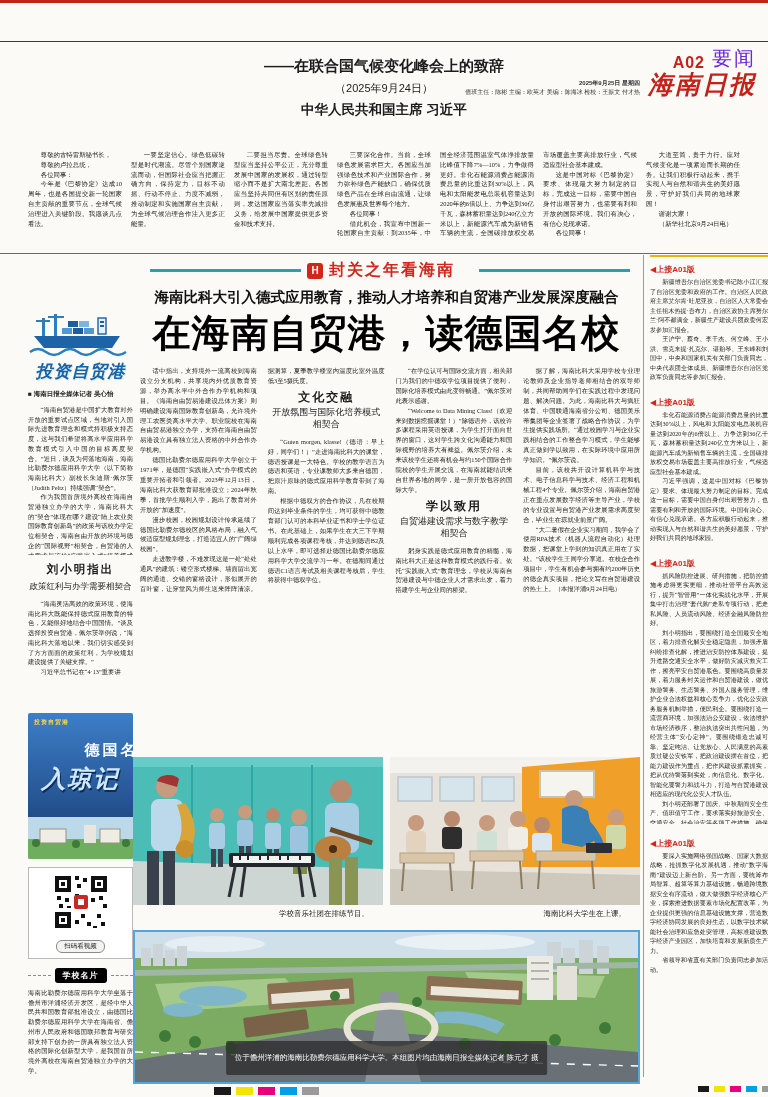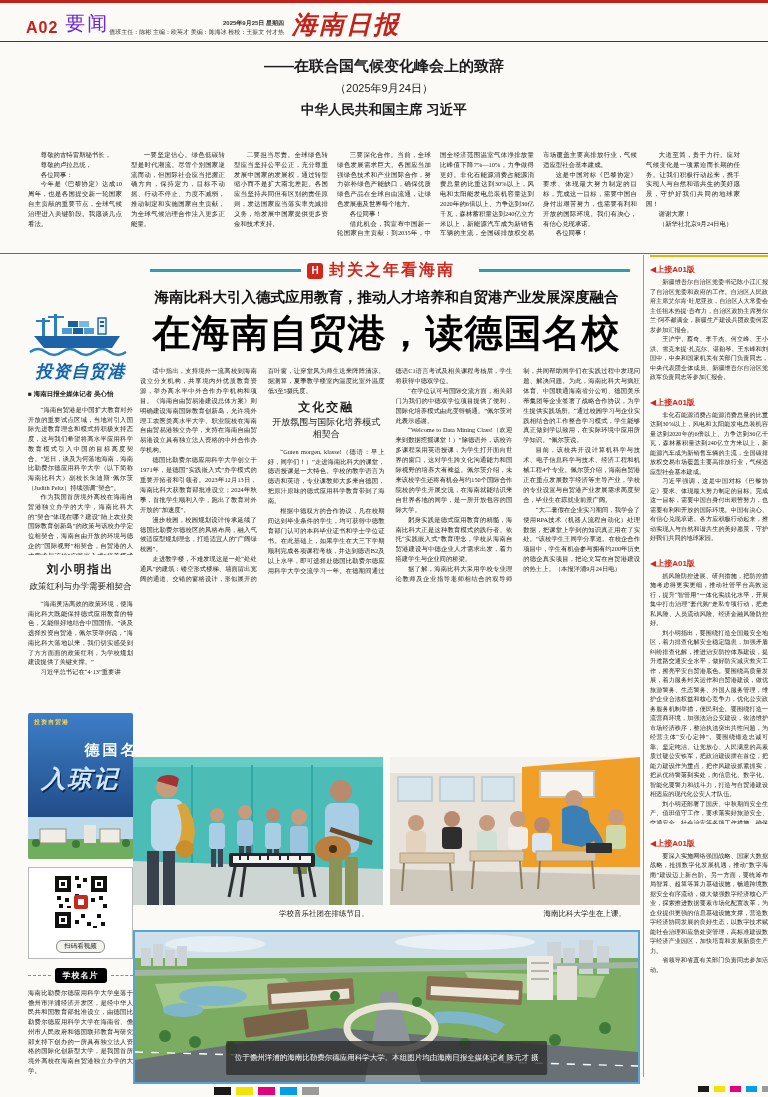--- a/index.html
+++ b/index.html
@@ -3,21 +3,21 @@
 <meta charset="utf-8">
 <style>
   html,body{margin:0;padding:0;background:#e8e8e4;}
   .page{position:relative;width:768px;height:1097px;margin:0 auto;background:#fbfaf6;overflow:hidden;
         font-family:"Liberation Serif","DejaVu Serif",serif;color:#1c1c1c;}
   .sans{font-family:"Liberation Sans","DejaVu Sans",sans-serif;}
   p{margin:0;text-indent:2em;}
 
   
   .top-rule{position:absolute;left:0;top:0;width:768px;height:3px;background:#c2221a;}
-  .masthead{position:absolute;left:26px;top:9px;width:716px;height:28px;display:flex;align-items:flex-end;}
+  .masthead{position:absolute;left:40px;top:9px;width:716px;height:28px;display:flex;justify-content:space-between;align-items:flex-end;flex-direction:column;}
   .mh-left{display:flex;align-items:flex-end;gap:7px;}
   .page-no{color:#c2221a;font-size:16px;font-weight:700;letter-spacing:1px;}
   .section-name{color:#6d28d9;font-size:20px;font-weight:400;letter-spacing:2px;margin-top:36px;}
   .mh-right{display:flex;align-items:flex-end;gap:8px;}
   .mh-info{text-align:right;font-size:6px;line-height:9px;color:#333;}
   .mh-info .d{font-weight:700;}
   .paper-logo{color:#c2221a;font-size:25px;font-weight:900;font-style:italic;letter-spacing:2px;line-height:25px;}
   .mh-rule{position:absolute;left:0;top:41px;width:768px;height:1px;background:#3a3a3a;}
 
   
@@ -269,20 +269,24 @@
     <div class="colhead">
       <div class="t">文化交融</div>
       <div class="s">开放氛围与国际化培养模式相契合</div>
     </div>
     <div>
         <p>“Guten morgen, klasse!（德语：早上好，同学们！）”走进海南比科大的课堂，德语授课是一大特色。学校的教学语言为德语和英语，专业课教师大多来自德国，把原汁原味的德式应用科学教育带到了海南。</p>
         <p>根据中德双方的合作协议，凡在校期间达到毕业条件的学生，均可获得中德教育部门认可的本科毕业证书和学士学位证书。在此基础上，如果学生在大三下学期顺利完成各项课程考核，并达到德语B2及以上水平，即可选择赴德国比勒费尔德应用科学大学交流学习一年。在德期间通过德语C1语言考试及相关课程考核后，学生将获得中德双学位。</p>
         <p>“在学位认可与国际交流方面，相关部门为我们的中德双学位项目提供了便利，国际化培养模式由此变得畅通。”佩尔茨对此表示感谢。</p>
         <p>“Welcome to Data Mining Class!（欢迎来到数据挖掘课堂！）”除德语外，该校许多课程采用英语授课，为学生打开面向世界的窗口，这对学生跨文化沟通能力和国际视野的培养大有裨益。佩尔茨介绍，未来该校学生还将有机会与约150个国际合作院校的学生开展交流，在海南就能结识来自世界各地的同学，是一所开放包容的国际大学。</p>
       </div>
+    <div class="colhead">
+      <div class="t">学以致用</div>
+      <div class="s">自贸港建设需求与数字教学相契合</div>
+    </div>
     <div>
         <p>躬身实践是德式应用教育的精髓，海南比科大正是这种教育模式的践行者。依托“实践嵌入式”教育理念，学校从海南自贸港建设与中德企业人才需求出发，着力搭建学生与企业间的桥梁。</p>
         <p>据了解，海南比科大采用学校专业理论教师及企业指导老师相结合的双导师制，共同帮助同学们在实践过程中发现问题、解决问题。为此，海南比科大与疯狂体育、中国联通海南省分公司、德国美乐蒂集团等企业签署了战略合作协议，为学生提供实践场所。“通过校园学习与企业实践相结合的工作整合学习模式，学生能够真正做到学以致用，在实际环境中应用所学知识。”佩尔茨说。</p>
         <p>目前，该校共开设计算机科学与技术、电子信息科学与技术、经济工程和机械工程4个专业。佩尔茨介绍，海南自贸港正在重点发展数字经济等主导产业，学校的专业设置与自贸港产业发展需求高度契合，毕业生在琼就业前景广阔。</p>
         <p>“大二暑假在企业实习期间，我学会了使用RPA技术（机器人流程自动化）处理数据，把课堂上学到的知识真正用在了实处。”该校学生王同学分享道。在校企合作项目中，学生有机会参与拥有约200年历史的德企真实项目，把论文写在自贸港建设的热土上。（本报洋浦9月24日电）</p>
       </div>
   </div>
 
   <div class="photos-row">
     <div class="photos-pair">

